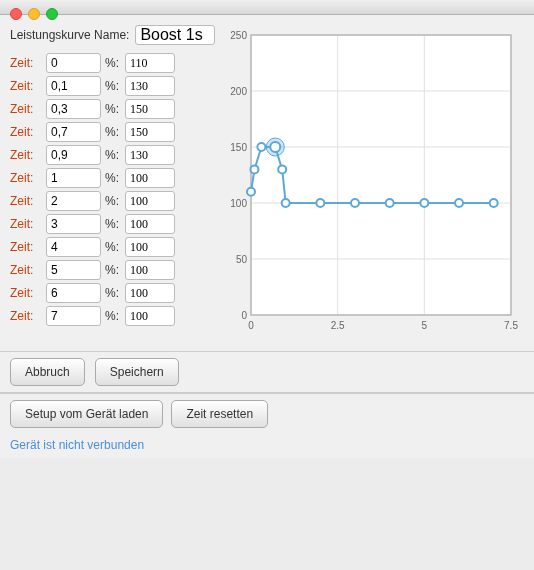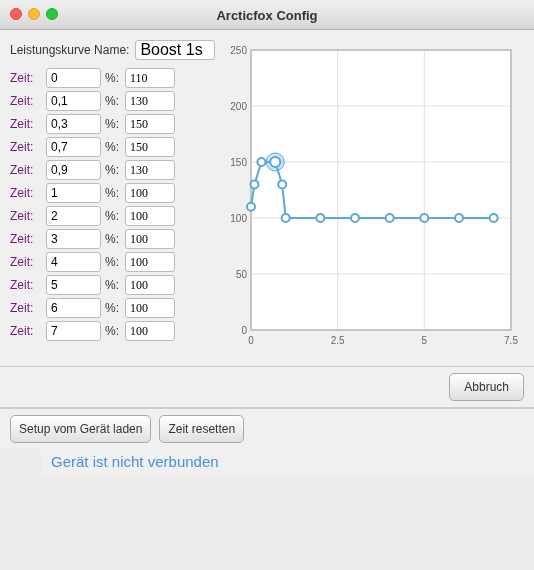--- a/index.html
+++ b/index.html
@@ -79,21 +79,21 @@
       background: white;
     }
     .row {
       display: flex;
       align-items: center;
       margin-bottom: 3px;
       gap: 4px;
     }
     .row-label {
       font-size: 12px;
-      color: #701a75;
+      color: #c2410c;
       width: 32px;
       text-align: left;
     }
     .row-input {
       width: 55px;
       height: 20px;
       font-size: 12px;
       border: 1px solid #bbb;
       border-radius: 3px;
       padding: 0 4px;
@@ -123,21 +123,20 @@
     svg.chart {
       overflow: visible;
     }
     .bottom-bar {
       border-top: 1px solid #ccc;
       background: #f0f0f0;
       padding: 6px 10px;
       display: flex;
       gap: 10px;
       align-items: center;
-      justify-content: flex-end;
     }
     .btn {
       height: 28px;
       padding: 0 14px;
       font-size: 12px;
       background: linear-gradient(to bottom, #ffffff, #e0e0e0);
       border: 1px solid #aaa;
       border-radius: 5px;
       cursor: pointer;
       color: #333;
@@ -145,52 +144,50 @@
     .bottom-actions {
       border-top: 1px solid #ccc;
       background: #f0f0f0;
       padding: 6px 10px;
       display: flex;
       gap: 8px;
       align-items: center;
     }
     .btn-wide {
       height: 28px;
-      padding: 0 8px;
+      padding: 0 14px;
       font-size: 12px;
       background: linear-gradient(to bottom, #ffffff, #e0e0e0);
       border: 1px solid #aaa;
       border-radius: 5px;
       cursor: pointer;
       color: #333;
     }
     .status-text {
       color: #4a90d9;
-      font-size: 15px;
+      font-size: 12px;
       padding: 4px 10px 6px 10px;
       background: #f0f0f0;
-      margin-left: 41px;
     }
     .divider {
       height: 1px;
       background: #ccc;
       margin: 0;
     }
   </style>
 </head>
 <body>
 
 <div>
   <div class="title-bar">
     <div class="traffic-lights">
       <div class="tl tl-close"></div>
       <div class="tl tl-min"></div>
       <div class="tl tl-max"></div>
     </div>
-    <span class="title-bar-title">Arcticfox Config</span>
   </div>
 </div>
 
 <div class="main-content">
   <div class="left-panel">
     <div class="profile-row">
       <span class="profile-label">Leistungskurve Name:</span>
       <input class="profile-input" type="text" value="Boost 1s" style="">
     </div>
     <div id="rows-container">
@@ -305,20 +302,21 @@
         <circle cx="168.66666666666666" cy="178" r="4" fill="white" stroke="#5ba8d9" stroke-width="2"></circle>
         <circle cx="203.33333333333331" cy="178" r="4" fill="white" stroke="#5ba8d9" stroke-width="2"></circle>
         <circle cx="238" cy="178" r="4" fill="white" stroke="#5ba8d9" stroke-width="2"></circle>
         <circle cx="272.66666666666663" cy="178" r="4" fill="white" stroke="#5ba8d9" stroke-width="2"></circle>
       </svg>
   </div>
 </div>
 
 <div class="bottom-bar">
   <button class="btn">Abbruch</button>
+  <button class="btn">Speichern</button>
 </div>
 
 <div class="divider"></div>
 
 <div class="bottom-actions">
   <button class="btn-wide">Setup vom Gerät laden</button>
   <button class="btn-wide">Zeit resetten</button>
 </div>
 
 <div class="status-text">

